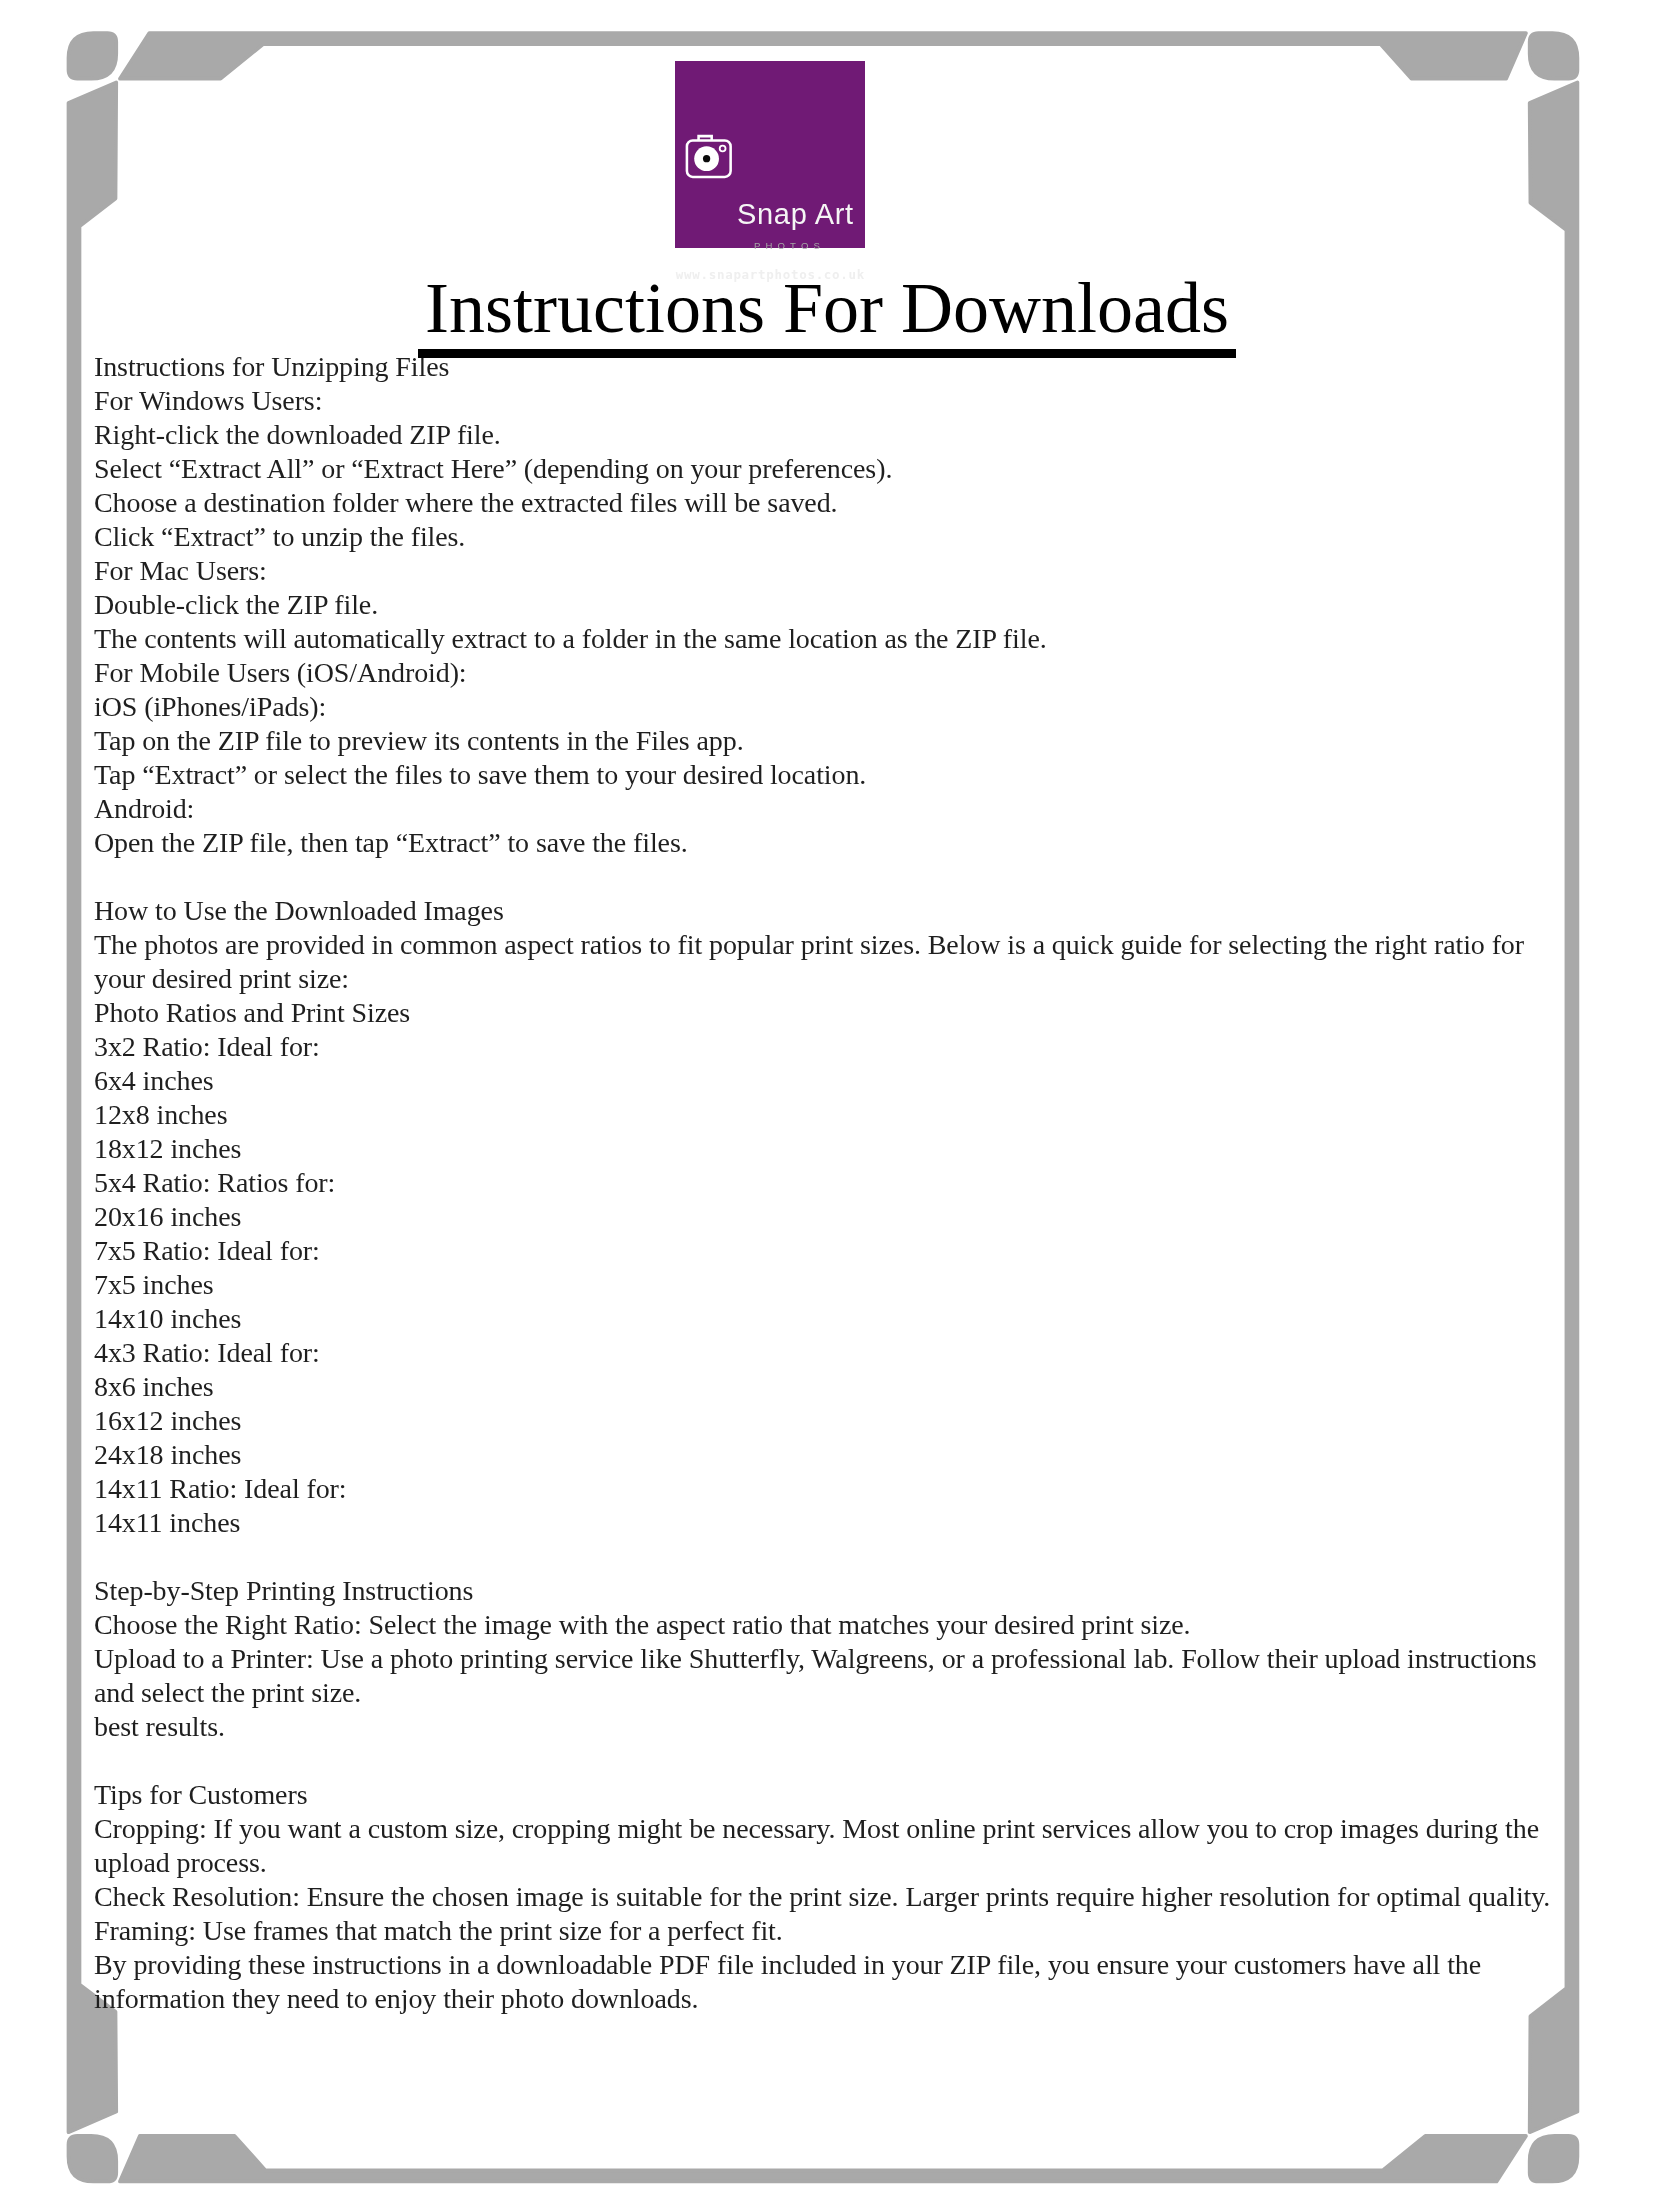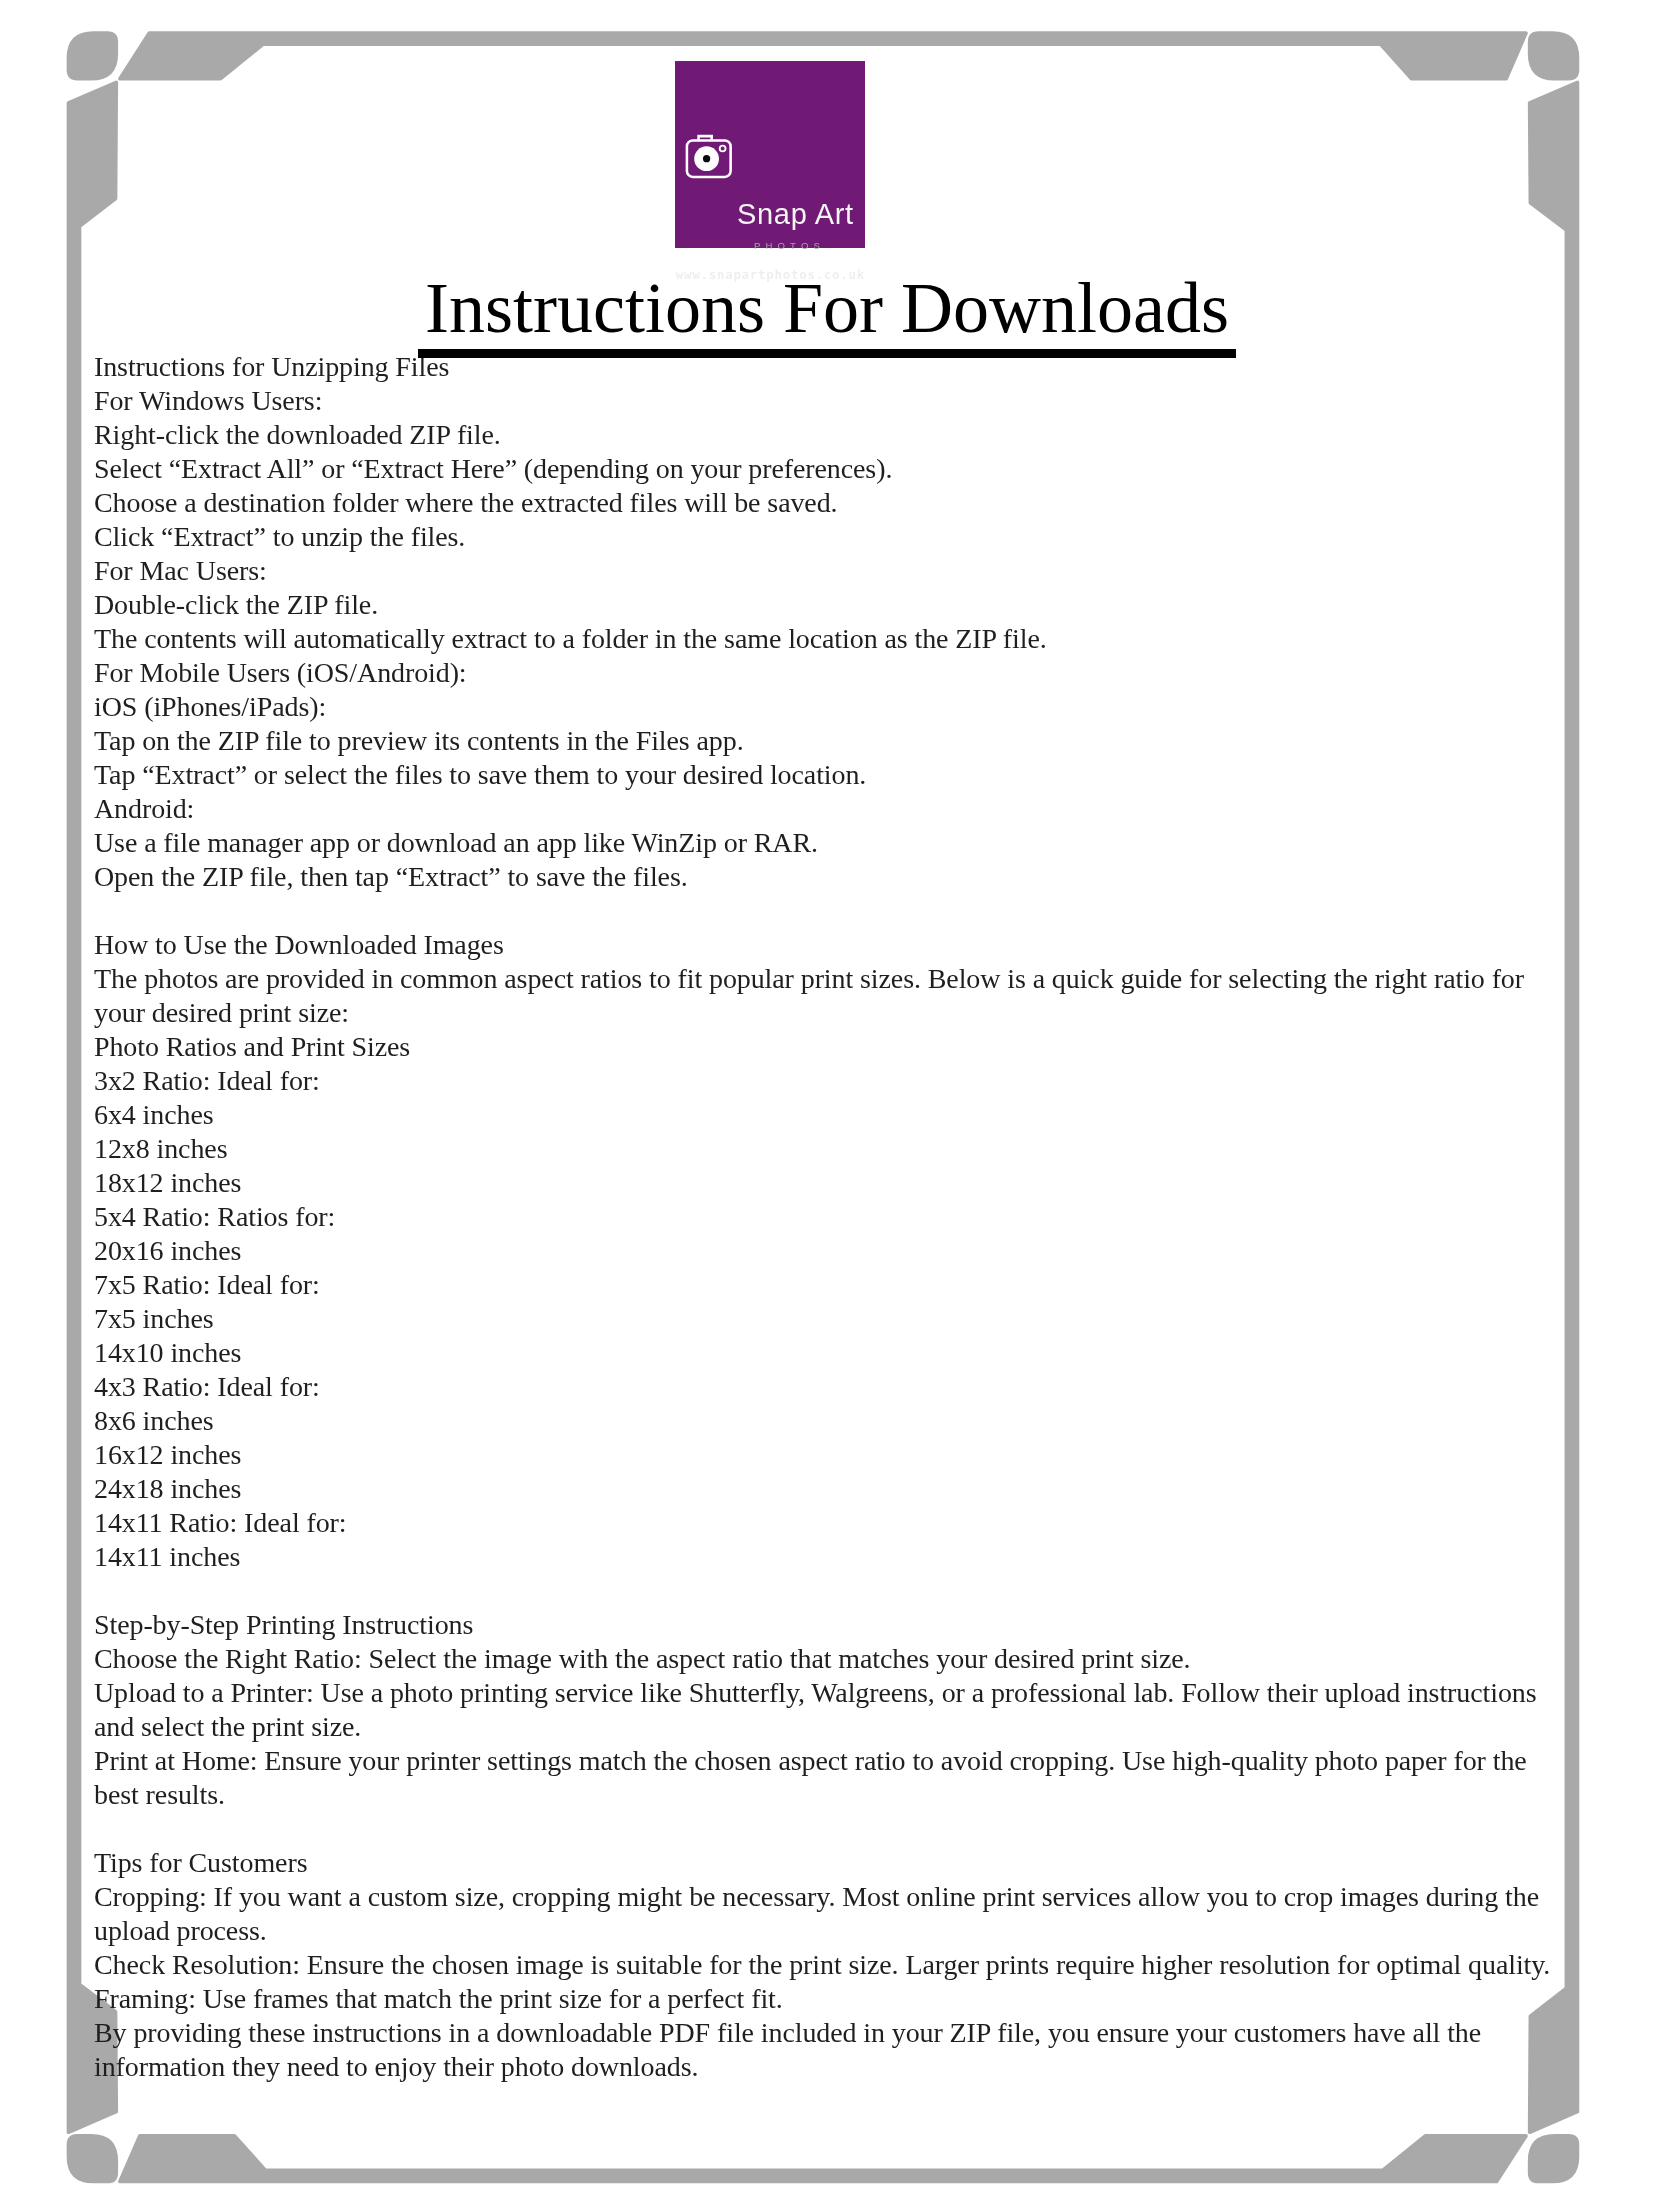--- a/index.html
+++ b/index.html
@@ -106,21 +106,20 @@
         <div class="line">Choose a destination folder where the extracted files will be saved.</div>
         <div class="line">Click “Extract” to unzip the files.</div>
         <div class="line">For Mac Users:</div>
         <div class="line">Double-click the ZIP file.</div>
         <div class="line">The contents will automatically extract to a folder in the same location as the ZIP file.</div>
         <div class="line">For Mobile Users (iOS/Android):</div>
         <div class="line">iOS (iPhones/iPads):</div>
         <div class="line">Tap on the ZIP file to preview its contents in the Files app.</div>
         <div class="line">Tap “Extract” or select the files to save them to your desired location.</div>
         <div class="line">Android:</div>
-        <div class="line">Use a file manager app or download an app like WinZip or RAR.</div>
         <div class="line">Open the ZIP file, then tap “Extract” to save the files.</div>
       </div>
     <div class="section">
         <div class="line">How to Use the Downloaded Images</div>
         <div class="line">The photos are provided in common aspect ratios to fit popular print sizes. Below is a quick guide for selecting the right ratio for</div>
         <div class="line">your desired print size:</div>
         <div class="line">Photo Ratios and Print Sizes</div>
         <div class="line">3x2 Ratio: Ideal for:</div>
         <div class="line">6x4 inches</div>
         <div class="line">12x8 inches</div>
@@ -135,21 +134,20 @@
         <div class="line">16x12 inches</div>
         <div class="line">24x18 inches</div>
         <div class="line">14x11 Ratio: Ideal for:</div>
         <div class="line">14x11 inches</div>
       </div>
     <div class="section">
         <div class="line">Step-by-Step Printing Instructions</div>
         <div class="line">Choose the Right Ratio: Select the image with the aspect ratio that matches your desired print size.</div>
         <div class="line">Upload to a Printer: Use a photo printing service like Shutterfly, Walgreens, or a professional lab. Follow their upload instructions</div>
         <div class="line">and select the print size.</div>
-        <div class="line">Print at Home: Ensure your printer settings match the chosen aspect ratio to avoid cropping. Use high-quality photo paper for the</div>
         <div class="line">best results.</div>
       </div>
     <div class="section">
         <div class="line">Tips for Customers</div>
         <div class="line">Cropping: If you want a custom size, cropping might be necessary. Most online print services allow you to crop images during the</div>
         <div class="line">upload process.</div>
         <div class="line">Check Resolution: Ensure the chosen image is suitable for the print size. Larger prints require higher resolution for optimal quality.</div>
         <div class="line">Framing: Use frames that match the print size for a perfect fit.</div>
         <div class="line">By providing these instructions in a downloadable PDF file included in your ZIP file, you ensure your customers have all the</div>
         <div class="line">information they need to enjoy their photo downloads.</div>

